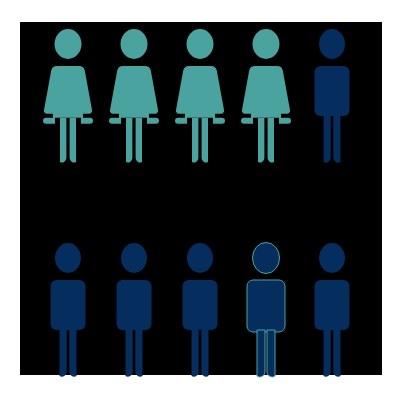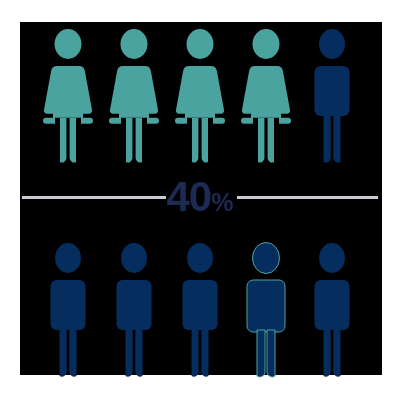--- a/index.html
+++ b/index.html
@@ -128,27 +128,20 @@
       <svg viewBox="0 0 66 140" xmlns="http://www.w3.org/2000/svg">
         <ellipse cx="33" cy="18" rx="13" ry="15" fill="#052d5e"></ellipse>
         <rect x="15.5" y="40" width="35" height="50" rx="6" fill="#052d5e"></rect>
         <path d="M24.5 88 h7.2 v44 a4.6 4.6 0 0 1 -2.4 4 a4.6 4.6 0 0 1 -4.8 0 V88 Z" fill="#052d5e"></path>
         <path d="M34.3 88 h7.2 v48 a4.6 4.6 0 0 1 -4.8 0 a4.6 4.6 0 0 1 -2.4 -4 V88 Z" fill="#052d5e"></path>
       </svg>
     </div>
 
   </div>
 
-  <div class="divider-band">
-    <div class="rule" id="rule-left"></div>
-    <div class="rule" id="rule-right"></div>
-    <div class="pct">
-      <span class="pct-num">40</span><span class="pct-sym">%</span>
-    </div>
-  </div>
 
   <div class="row" id="row-bot">
 
     <div class="figure" style="left:35px;">
       <svg viewBox="0 0 66 140" xmlns="http://www.w3.org/2000/svg">
         <ellipse cx="33" cy="18" rx="13" ry="15" fill="#052d5e"></ellipse>
         <rect x="15.5" y="40" width="35" height="50" rx="6" fill="#052d5e"></rect>
         <path d="M24.5 88 h7.2 v44 a4.6 4.6 0 0 1 -2.4 4 a4.6 4.6 0 0 1 -4.8 0 V88 Z" fill="#052d5e"></path>
         <path d="M34.3 88 h7.2 v48 a4.6 4.6 0 0 1 -4.8 0 a4.6 4.6 0 0 1 -2.4 -4 V88 Z" fill="#052d5e"></path>
       </svg>

